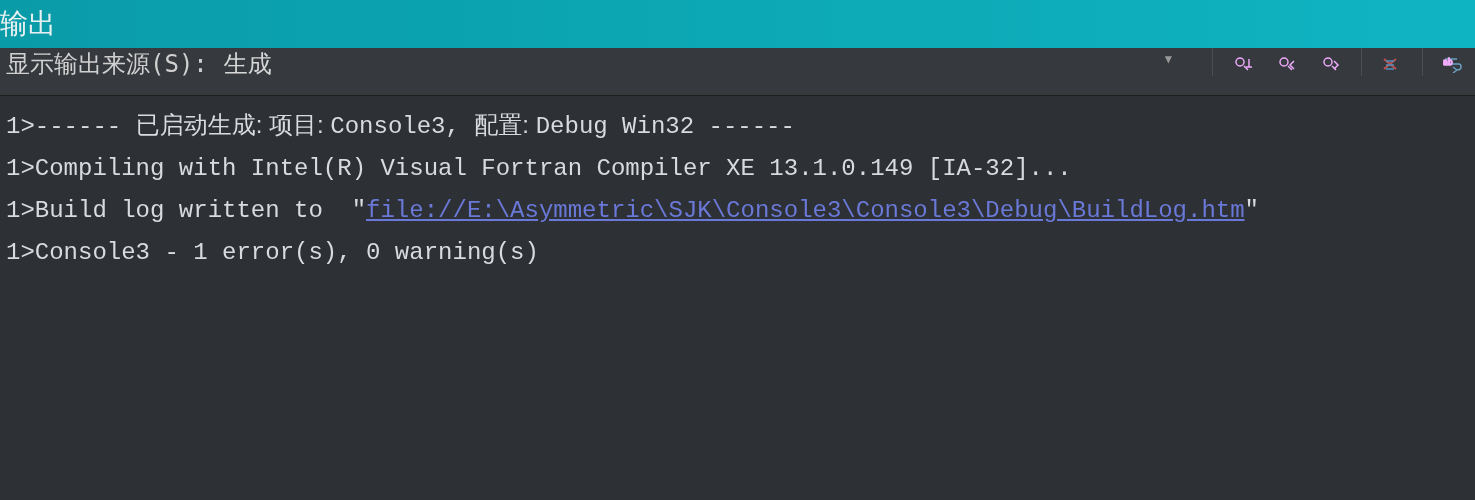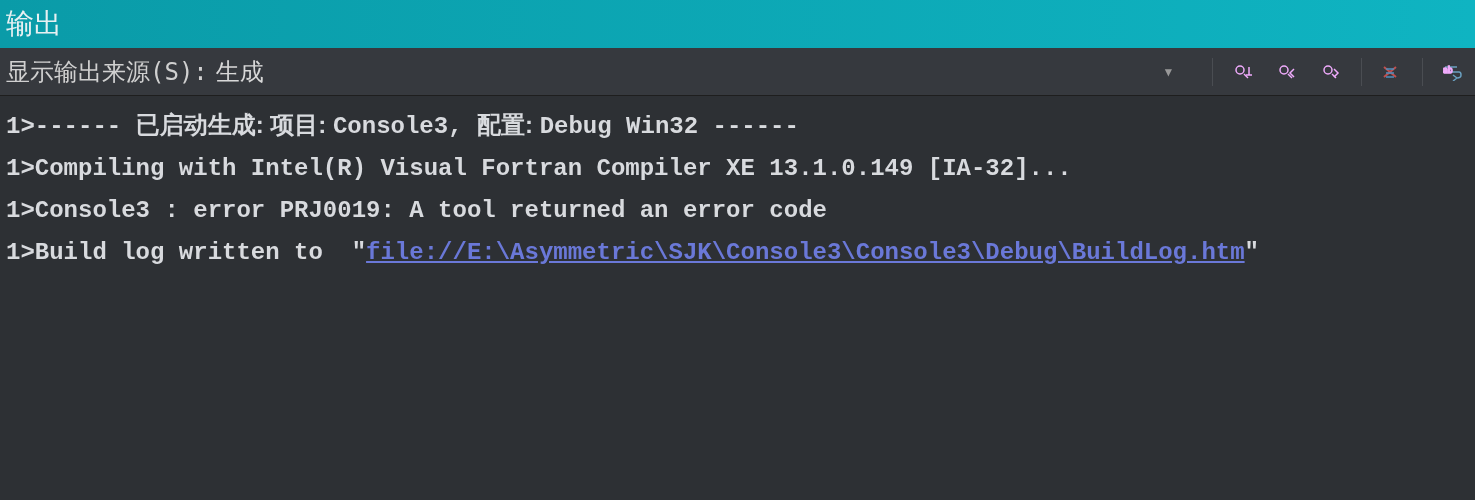--- a/index.html
+++ b/index.html
@@ -8,45 +8,46 @@
       height: 500px;
       background: #2a2e33;
       font-family: "SimSun", "Microsoft YaHei", monospace;
       overflow: hidden;
     }
     .title-bar {
       height: 48px;
       background: linear-gradient(to right, #0a9ba8, #0fb4c2);
       display: flex;
       align-items: center;
-      padding-left: 6px;
+      padding-left: 0;
     }
     .title-text {
       color: #e8f0f2;
       font-size: 28px;
       font-weight: normal;
     }
     .toolbar {
       height: 48px;
       background: #36393e;
       border-bottom: 1px solid #1e1e1e;
       display: flex;
-      align-items: center;
+      align-items: flex-start;
       padding: 0 4px;
       gap: 8px;
     }
     .toolbar-label {
       color: #d0d0d0;
       font-size: 24px;
       margin-left: 2px;
     }
     .toolbar-dropdown {
       display: flex;
       align-items: center;
       gap: 4px;
+      margin-left: 8px;
     }
     .dropdown-text {
       color: #d8d8d8;
       font-size: 24px;
     }
     .spacer { flex: 1; }
     .dropdown-arrow {
       color: #999;
       font-size: 12px;
       margin-right: 20px;
@@ -73,21 +74,20 @@
       font-family: "Consolas", "Courier New", monospace;
       font-size: 24px;
       line-height: 42px;
       color: #d8dade;
       background: #2d3034;
       height: calc(100% - 96px);
     }
     .output-line {
       white-space: pre;
       display: block;
-      font-weight: bold;
     }
     .cjk { font-family: "SimSun", "Microsoft YaHei", sans-serif; }
     .link {
       color: #6a78d8;
       text-decoration: underline;
       cursor: pointer;
     }
     .quote { color: #d8dade; }
   </style>
 </head>
@@ -140,15 +140,15 @@
     <svg viewBox="0 0 20 18" fill="none" stroke="currentColor" stroke-width="1.5">
         <path d="M2 4 L14 4 M2 9 L16 9 Q18 9 18 12 Q18 15 14 15 M14 15 L10 12 M14 15 L10 18" stroke="#6aa0c0"></path>
         <text x="0" y="10" font-size="8" fill="#aaa">ab</text>
       </svg>
   </div>
 </div>
 
 <div class="output-area">
   <span class="output-line"><span>1&gt;------ </span><span class="cjk">已启动生成: 项目: </span><span>Console3, </span><span class="cjk">配置: </span><span>Debug Win32 ------</span></span>
   <span class="output-line">1&gt;Compiling with Intel(R) Visual Fortran Compiler XE 13.1.0.149 [IA-32]...</span>
-  <span class="output-line">1&gt;Console3 : error PRJ0019: A tool returned an error code</span>
   <span class="output-line"><span>1&gt;Build log written to  </span><span class="quote">"</span><span class="link">file://E:\Asymmetric\SJK\Console3\Console3\Debug\BuildLog.htm</span><span class="quote">"</span></span>
+  <span class="output-line">1&gt;Console3 - 1 error(s), 0 warning(s)</span>
 </div>
 
 </body></html>

